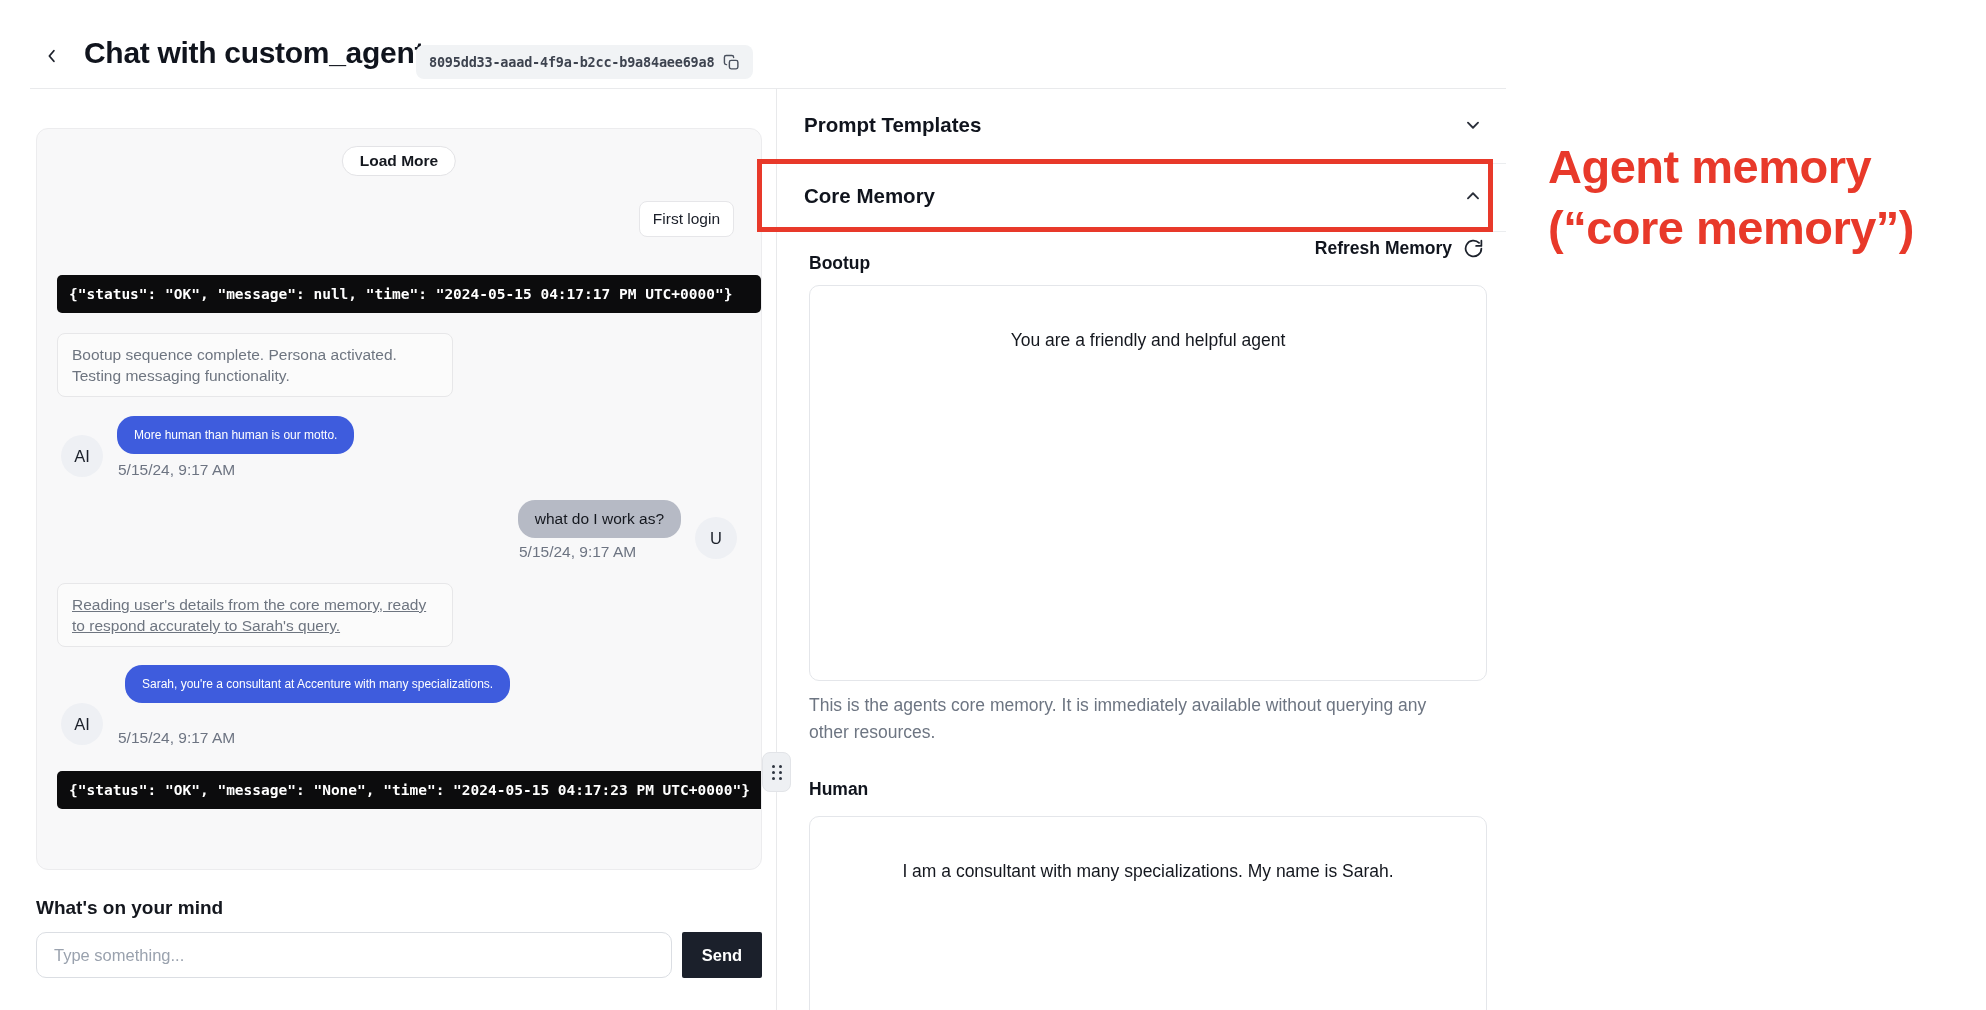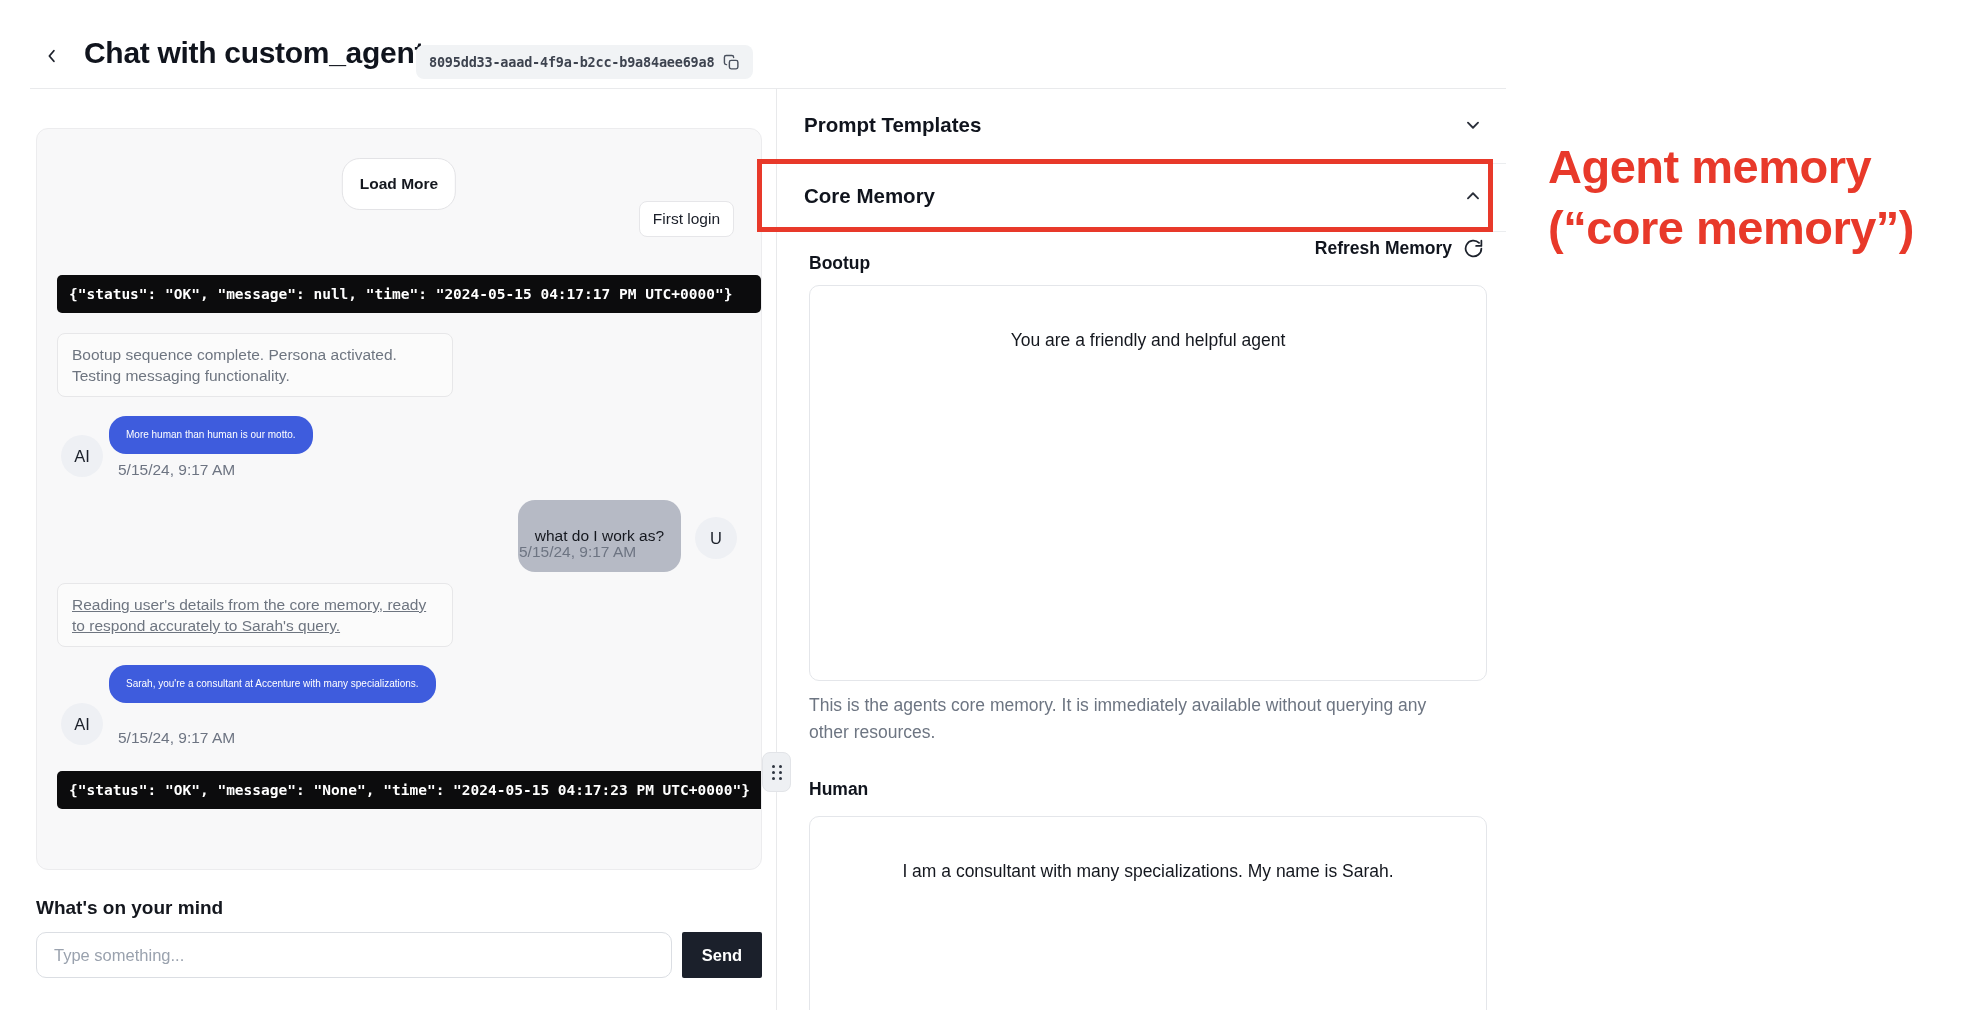--- a/index.html
+++ b/index.html
@@ -23,40 +23,40 @@
   .header-divider{position:absolute;left:30px;top:88px;width:1476px;height:1px;background:#e9eaec;}
 
   
   .v-divider{position:absolute;left:776px;top:89px;width:1px;height:921px;background:#e8e9eb;}
   .drag-handle{position:absolute;left:762px;top:752px;width:29px;height:40px;background:#eef0f3;border:1px solid #e2e4e8;border-radius:8px;display:flex;align-items:center;justify-content:center;z-index:4;cursor:col-resize;}
   .dots{display:grid;grid-template-columns:repeat(2,3px);grid-template-rows:repeat(3,3px);gap:3px 4px;}
   .dots i{width:3px;height:3px;border-radius:50%;background:#2e3440;}
 
   
   .chat-panel{position:absolute;left:36px;top:128px;width:726px;height:742px;background:#f8f8f9;border:1px solid #ececee;border-radius:12px;overflow:hidden;}
-  .load-more{position:absolute;top:17px;left:50%;transform:translateX(-50%);background:#fff;border:1px solid #e3e3e6;border-radius:18px;padding:16px 17px;font-size:15.5px;font-weight:700;color:#15181f;cursor:pointer;margin-top:12px;}
+  .load-more{position:absolute;top:17px;left:50%;transform:translateX(-50%);background:#fff;border:1px solid #e3e3e6;border-radius:18px;padding:5px 17px;font-size:15.5px;font-weight:700;color:#15181f;cursor:pointer;}
   .first-login{position:absolute;top:72px;right:27px;background:#fff;border:1px solid #e6e6e9;border-radius:8px;padding:8px 13px;font-size:15.5px;color:#1a1e28;}
   .status-bar{position:absolute;left:20px;height:38px;background:var(--status-bar-bg);border-radius:5px;color:#fff;font-family:"DejaVu Sans Mono",monospace;font-weight:700;font-size:14.5px;display:flex;align-items:center;padding:0 12px;white-space:nowrap;overflow:hidden;}
   .status-bar.s1{top:146px;width:704px;}
   .status-bar.s2{top:642px;width:708px;}
   .system-box{position:absolute;left:20px;width:396px;background:#fbfbfb;border:1px solid #e7e7e9;border-radius:8px;padding:10px 14px;font-size:15.5px;line-height:21px;color:#6e7580;}
   .system-box.b1{top:204px;}
   .system-box.b2{top:454px;text-decoration:underline;}
-  .bubble-ai{position:absolute;left:72px;background:var(--accent-blue);color:#fff;border-radius:17px;padding:9px 17px;font-size:10px;line-height:20px;}
+  .bubble-ai{position:absolute;left:80px;background:var(--accent-blue);color:#fff;border-radius:17px;padding:9px 17px;font-size:12px;line-height:20px;}
   .bubble-ai.a1{top:287px;white-space:nowrap;}
-  .bubble-ai.a2{top:536px;max-width:400px;}
+  .bubble-ai.a2{top:536px;max-width:400px;margin-left:8px;}
   .avatar{position:absolute;width:42px;height:42px;border-radius:50%;background:#eef0f4;display:flex;align-items:center;justify-content:center;font-size:16.5px;font-weight:500;color:#1c212b;}
   .avatar.av-ai1{left:24px;top:306px;}
   .avatar.av-ai2{left:24px;top:574px;}
   .avatar.av-u{right:24px;top:388px;}
   .timestamp{position:absolute;font-size:15.5px;color:#6d7482;}
   .timestamp.t1{left:81px;top:332px;}
   .timestamp.t2{left:482px;top:414px;}
   .timestamp.t3{left:81px;top:600px;}
-  .bubble-user{position:absolute;top:371px;right:80px;background:var(--user-bubble-bg);color:#14171e;border-radius:17px;padding:26px 17px;font-size:15.5px;line-height:20px;white-space:nowrap;}
+  .bubble-user{position:absolute;top:371px;right:80px;background:var(--user-bubble-bg);color:#14171e;border-radius:17px;padding:9px 17px;font-size:15.5px;line-height:20px;white-space:nowrap;}
 
   
   .composer-label{position:absolute;left:36px;top:897px;font-size:19px;font-weight:700;color:#14171e;}
   .composer-input{position:absolute;left:36px;top:932px;width:636px;height:46px;border:1px solid #dbdee3;border-radius:10px;padding:0 17px;font-size:16.5px;font-family:"Liberation Sans",sans-serif;color:#15181f;background:#fff;outline:none;}
   .composer-input::placeholder{color:#9aa2ae;}
   .send-btn{position:absolute;left:682px;top:932px;width:80px;height:46px;background:var(--send-button-bg);border:none;border-radius:2px;color:#fff;font-size:16.5px;font-weight:700;font-family:"Liberation Sans",sans-serif;cursor:pointer;}
 
   
   .section-row{position:absolute;left:804px;width:680px;display:flex;align-items:center;justify-content:space-between;cursor:pointer;}
   .section-row .section-title{font-size:20.5px;font-weight:700;color:#10141d;}

